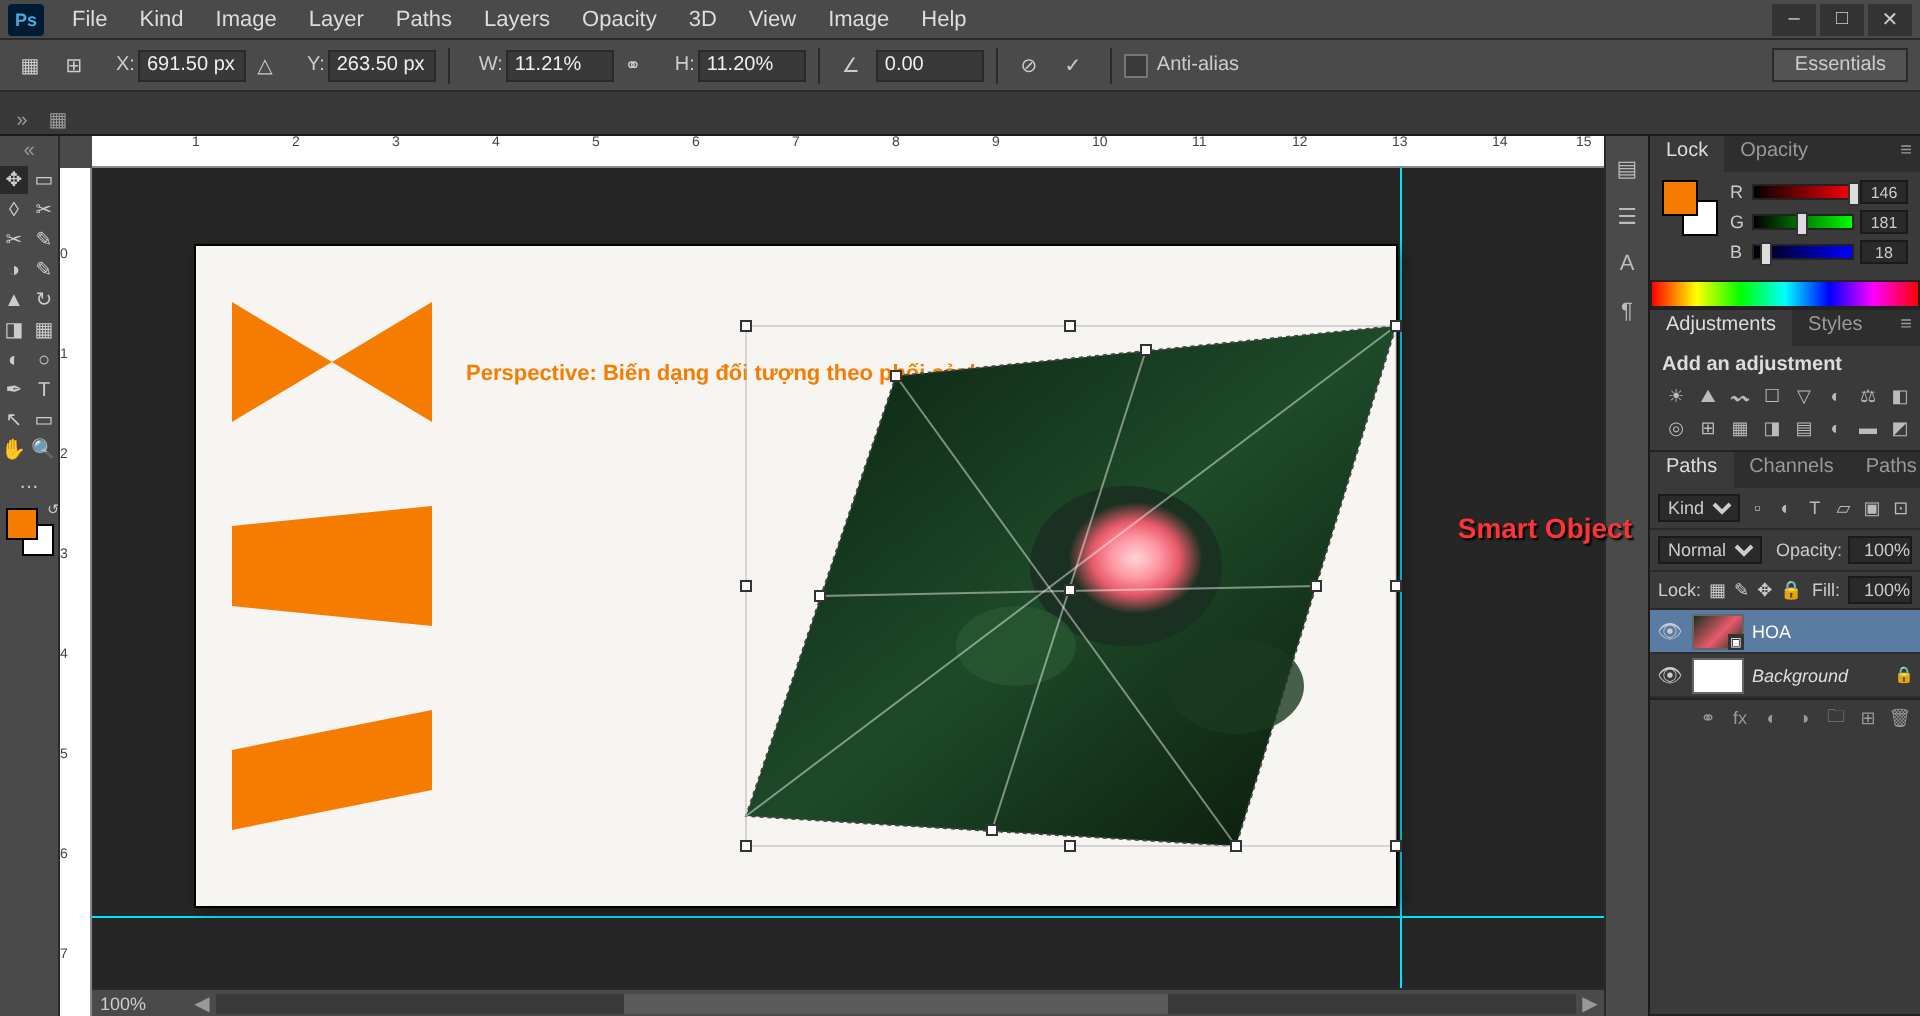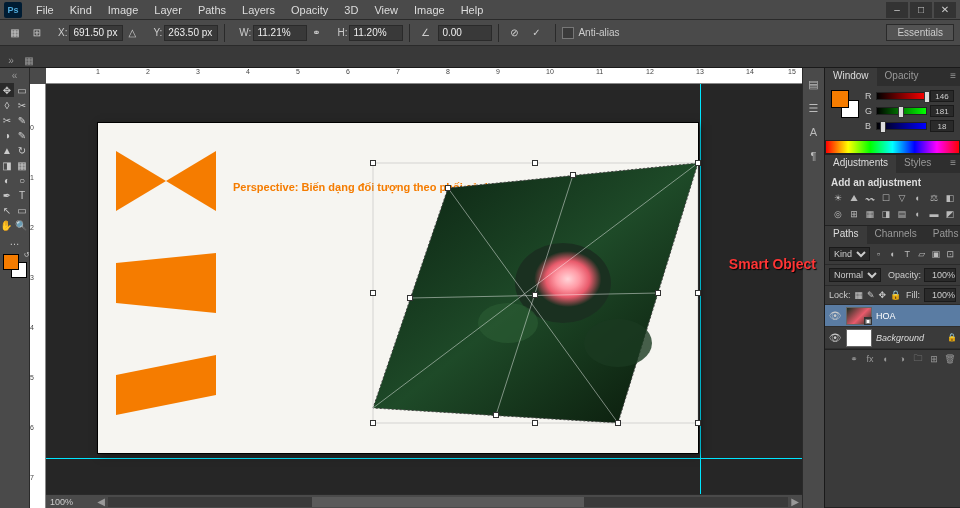--- a/index.html
+++ b/index.html
@@ -322,21 +322,21 @@
     <div class="panel-strip-ico">▤</div>
     <div class="panel-strip-ico">☰</div>
     <div class="panel-strip-ico">A</div>
     <div class="panel-strip-ico">¶</div>
   </div>
 
   <div class="panels">
 
     <div class="panel">
       <div class="panel-tabs">
-        <div class="panel-tab active">Window</div>
+        <div class="panel-tab active">Lock</div>
         <div class="panel-tab">Opacity</div>
         <div class="panel-menu">≡</div>
       </div>
       <div class="panel-body color-body">
         <div class="color-picker-sw">
           <div style="position:absolute;width:18px;height:18px;border:1px solid #000;right:0;bottom:0;background:#fff"></div>
           <div style="position: absolute; width: 18px; height: 18px; border: 1px solid rgb(0, 0, 0); left: 0px; top: 0px; background: rgb(245, 124, 0);"></div>
         </div>
         <div class="sliders">
           <div class="slider-row">

